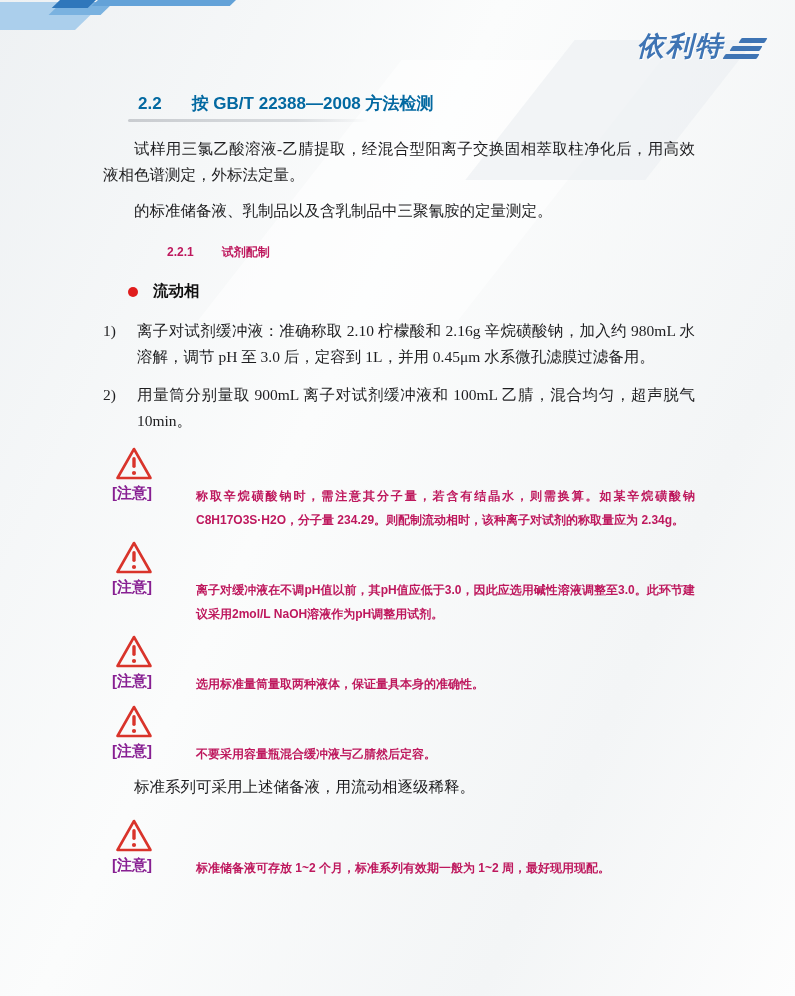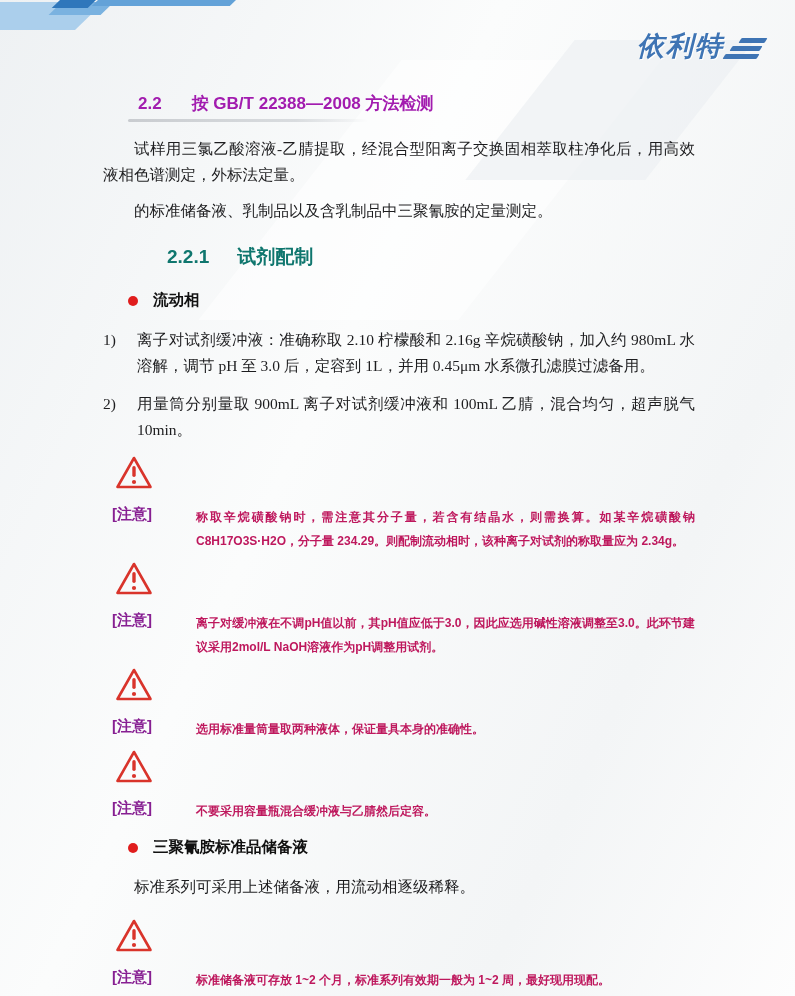--- a/index.html
+++ b/index.html
@@ -27,38 +27,38 @@
     color:#3e74b4;text-shadow:1px 1px 0 #fff;
   }
   .logo-bars{display:flex;flex-direction:column;gap:3px;transform:skewX(-32deg);margin-top:4px;}
   .logo-bars span{display:block;width:30px;height:5px;background:#3e74b4;border-radius:1px;}
   .logo-bars span:nth-child(1){width:26px;margin-left:4px;}
   .logo-bars span:nth-child(3){width:34px;margin-left:-2px;}
   
   .content{position:relative;padding:92px 100px 0 103px;}
   .h-main{display:flex;align-items:baseline;gap:30px;margin:0 0 4px 35px;
     font-family:"Liberation Sans","DejaVu Sans",sans-serif;
-    font-size:17px;font-weight:bold;color:#a21caf;}
+    font-size:17px;font-weight:bold;color:#0369a1;}
   .h-underline{margin:0 0 14px 25px;width:240px;height:3px;
     background:linear-gradient(90deg,#c9ccd0,#d9dcdf 70%,rgba(217,220,223,0));border-radius:2px;}
   p.body{margin:0 0 10px 0;font-size:15.5px;line-height:26px;text-indent:2em;text-align:justify;}
   .h-sub{display:flex;align-items:baseline;gap:28px;margin:20px 0 20px 64px;
     font-family:"Liberation Sans","DejaVu Sans",sans-serif;
-    font-size:19px;font-weight:bold;color:#0f766e;}
+    font-size:12px;font-weight:bold;color:#be185d;}
   .bullet-line{display:flex;align-items:center;gap:15px;margin:0 0 16px 25px;}
   .bullet-dot{width:10px;height:10px;border-radius:50%;background:#e01d1d;flex:0 0 auto;}
   .bullet-label{font-family:"Liberation Sans","DejaVu Sans",sans-serif;
     font-weight:bold;font-size:15.5px;color:#111;}
   .num-item{display:flex;margin:0 0 12px 0;font-size:15.5px;line-height:26px;}
   .num-item .num{flex:0 0 34px;}
   .num-item .txt{flex:1;text-align:justify;}
   
   .notice{margin:6px 0 8px 9px;}
   .warning-icon{width:40px;height:36px;margin-left:2px;}
-  .notice-row{display:flex;margin-top:14px;}
+  .notice-row{display:flex;margin-top:2px;}
   .notice-label{flex:0 0 84px;
     font-family:"Liberation Sans","DejaVu Sans",sans-serif;
     font-weight:bold;font-size:15px;color:#871f92;}
   .notice-text{flex:1;font-family:Liberation Sans, sans-serif;
     font-weight:bold;font-size:12px;line-height:24px;color:#be185d;text-align:justify;}
   .mt14{margin-top:14px;}
   .mt18{margin-top:18px;}
 </style>
 </head>
 <body>
@@ -159,24 +159,20 @@
         <rect x="18.3" y="11" width="3.4" height="11" rx="1.7" fill="#d9342b"></rect>
         <circle cx="20" cy="27" r="2.1" fill="#d9342b"></circle>
       </svg>
     </div>
     <div class="notice-row">
       <span class="notice-label">[注意]</span>
       <span class="notice-text">不要采用容量瓶混合缓冲液与乙腈然后定容。</span>
     </div>
   </div>
 
-  <div class="bullet-line mt14">
-    <span class="bullet-dot"></span>
-    <span class="bullet-label">三聚氰胺标准品储备液</span>
-  </div>
 
   <p class="body">标准系列可采用上述储备液，用流动相逐级稀释。</p>
 
   <div class="notice mt18">
     <div class="warning-icon">
       <svg viewBox="0 0 40 36" width="40" height="36">
         <path d="M20 3 L36.5 32 L3.5 32 Z" fill="none" stroke="#d9342b" stroke-width="2.6" stroke-linejoin="round"></path>
         <rect x="18.3" y="11" width="3.4" height="11" rx="1.7" fill="#d9342b"></rect>
         <circle cx="20" cy="27" r="2.1" fill="#d9342b"></circle>
       </svg>

